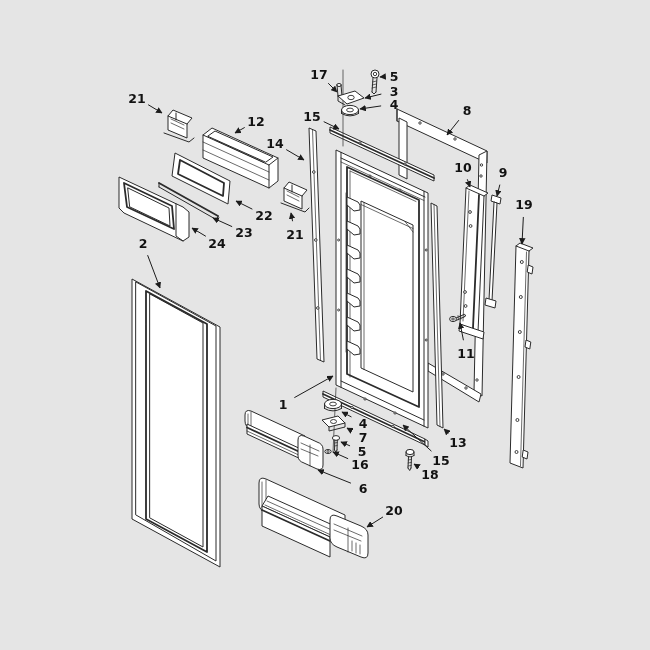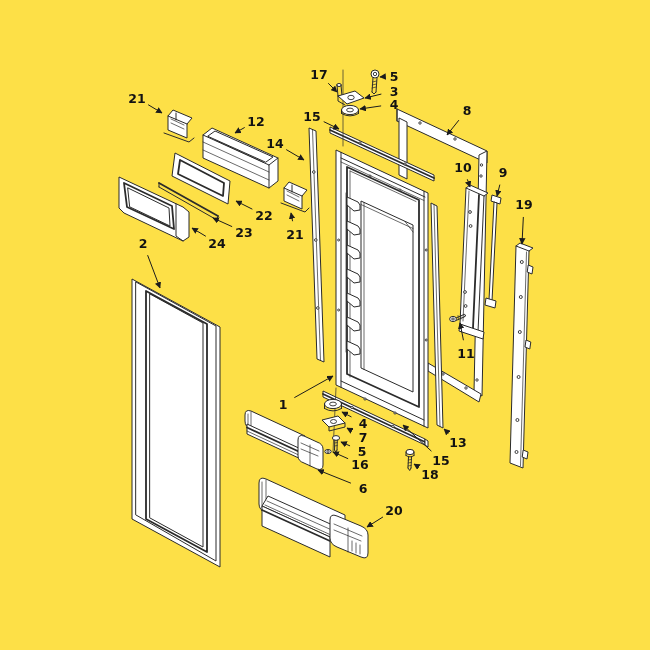--- a/index.html
+++ b/index.html
@@ -1,16 +1,16 @@
 <!DOCTYPE html>
 <html><head>
 <meta charset="utf-8">
 <style>
   html,body{margin:0;padding:0;background:#ffffff;}
-  .stage{width:650px;height:650px;position:relative;background:#fde047;overflow:hidden;
+  .stage{width:650px;height:650px;position:relative;background:#e5e5e5;overflow:hidden;
          font-family:"DejaVu Sans",sans-serif;}
   svg{display:block;}
   .ln{fill:none;stroke:#2b2b2b;stroke-width:1;stroke-linejoin:round;stroke-linecap:round;}
   .fw{fill:#ffffff;stroke:#2b2b2b;stroke-width:1;stroke-linejoin:round;}
   .thick{stroke-width:1.8;}
   .thin{stroke-width:.7;}
   .hole{fill:#ffffff;stroke:#2b2b2b;stroke-width:.9;}
   .leader{stroke:#1c1c1c;stroke-width:1;fill:none;}
   .callout-num{font-family:"DejaVu Sans",sans-serif;font-size:12.5px;font-weight:bold;
                fill:#121212;text-anchor:middle;}

